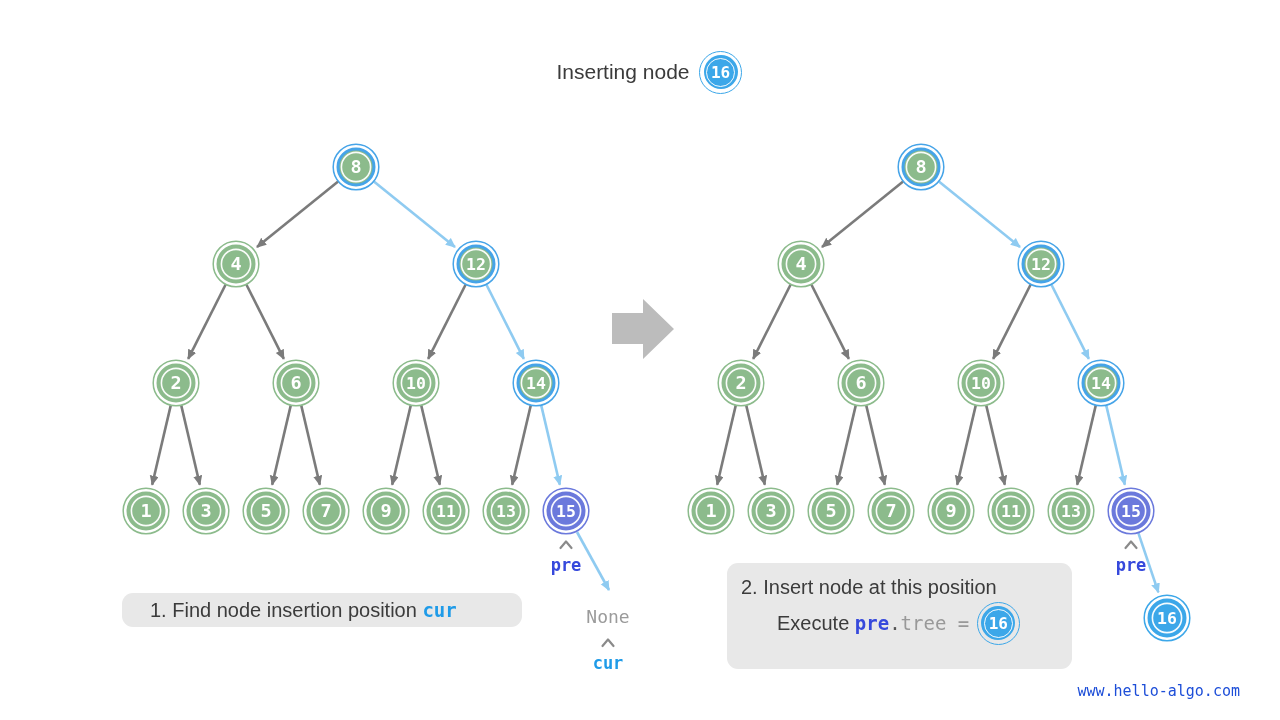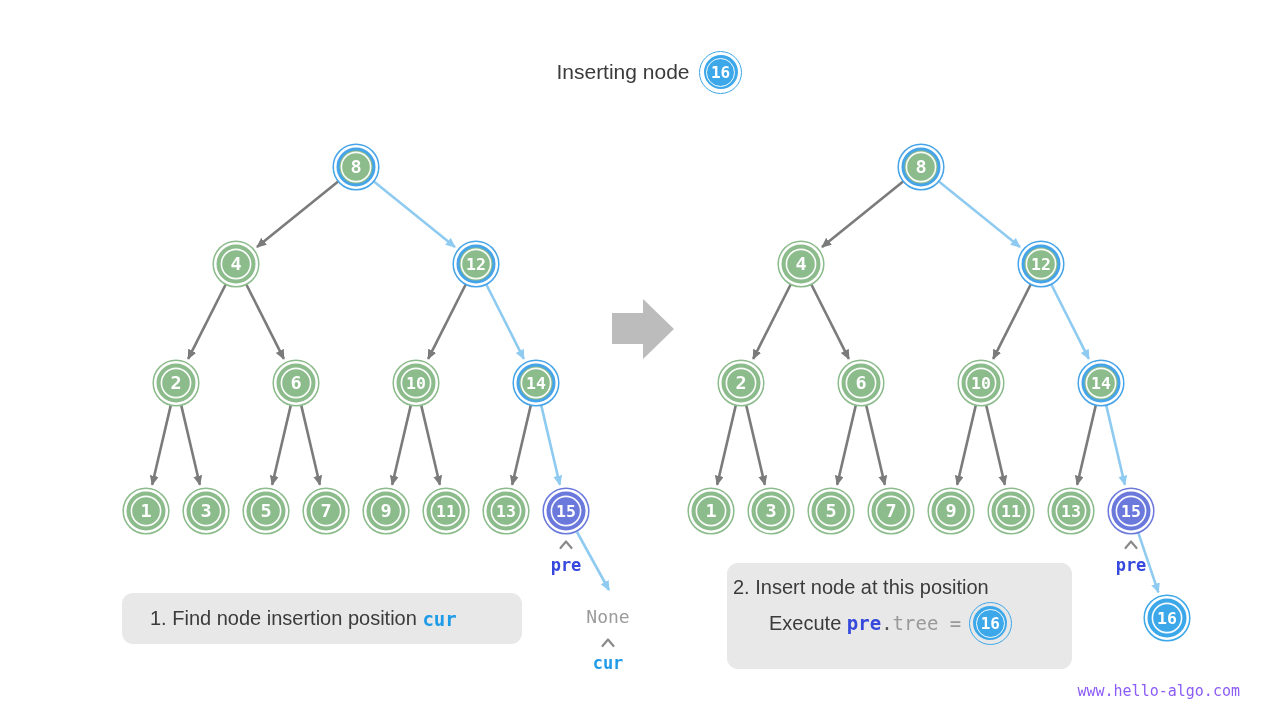--- a/index.html
+++ b/index.html
@@ -14,34 +14,34 @@
 
   
   .badge{position:relative;display:inline-flex;align-items:center;justify-content:center;
          width:34px;height:34px;border-radius:50%;background:#3CA7E9;color:#fff;
          font-family:"DejaVu Sans Mono",monospace;font-weight:bold;font-size:16px;flex:0 0 auto;}
   .badge::before{content:"";position:absolute;inset:2.5px;border:1.6px solid rgba(255,255,255,.95);border-radius:50%;}
   .badge::after{content:"";position:absolute;inset:-4.5px;border:1.6px solid #3CA7E9;border-radius:50%;}
 
   
   .caption{position:absolute;background:#E8E8E8;border-radius:11px;color:#3b3b3b;}
-  .caption-1{left:122px;top:593px;width:400px;height:51px;display:flex;align-items:center;padding-left:28px;box-sizing:border-box;}
-  .caption-2{left:727px;top:563px;width:345px;height:106px;padding:13px 0 0 6px;box-sizing:border-box;}
+  .caption-1{left:122px;top:593px;width:400px;height:34px;display:flex;align-items:center;padding-left:28px;box-sizing:border-box;}
+  .caption-2{left:727px;top:563px;width:345px;height:106px;padding:13px 0 0 14px;box-sizing:border-box;}
   .caption-line{display:flex;align-items:center;white-space:pre;}
   .caption-2 .caption-line + .caption-line{margin-left:36px;margin-top:7px;}
   .part-plain{font-family:"Liberation Sans",sans-serif;font-size:20px;color:#3b3b3b;}
   .part-azure{font-family:"DejaVu Sans Mono",monospace;font-weight:bold;font-size:19px;color:#1F9BE8;}
   .part-indigo{font-family:"DejaVu Sans Mono",monospace;font-weight:bold;font-size:19px;color:#3649DC;}
   .part-dark-mono{font-family:"DejaVu Sans Mono",monospace;font-size:19px;color:#555;}
   .part-gray-mono{font-family:"DejaVu Sans Mono",monospace;font-size:19px;color:#999;}
   .caption-line .badge{margin-left:12px;}
 
   
   .watermark{position:absolute;right:40px;bottom:20px;font-family:"DejaVu Sans Mono",monospace;
-             font-size:15px;color:#8b5cf6;}
+             font-size:15px;color:#1d4ed8;}
 </style>
 </head>
 <body>
 
 <div id="stage">
 
   <div class="title">
     <span>Inserting node</span>
     <span class="badge">16</span>
   </div>

